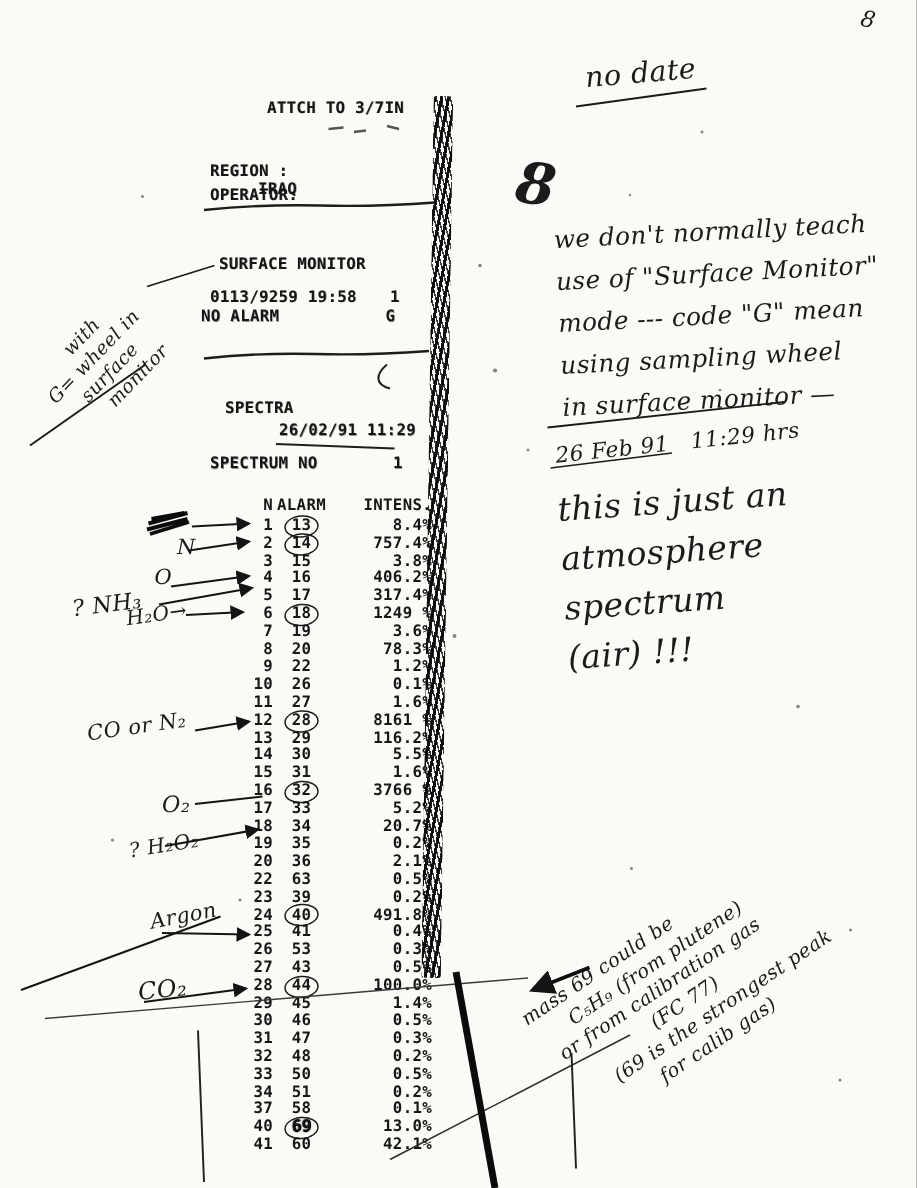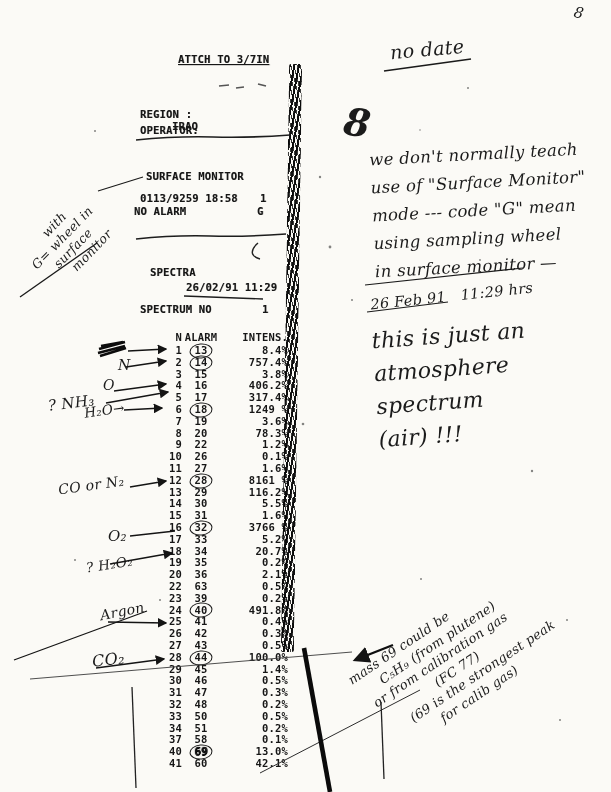--- a/index.html
+++ b/index.html
@@ -47,26 +47,26 @@
       repeating-linear-gradient(75deg, rgba(10,10,10,.8) 0 1px, rgba(0,0,0,0) 1px 3px);
     border-radius:2px;
   }
   svg.overlay{position:absolute; left:0; top:0; pointer-events:none;}
 </style>
 </head>
 <body>
 
 <div class="page">
 
-  <div class="print" style="left:178px; top:53px;text-decoration:underline;">ATTCH TO 3/7IN</div>
+  <div class="print" style="left:178px; top:66px;">ATTCH TO 3/7IN</div>
   <div class="print" style="left:140px; top:80px;margin-top:44px;">OPERATOR:</div>
   <div class="print" style="left:140px; top:108px;">REGION :</div>
   <div class="print" style="left:172px; top:120px;">IRAQ</div>
   <div class="print" style="left:146px; top:170px;">SURFACE MONITOR</div>
-  <div class="print" style="left:140px; top:192px;">0113/9259 18:58</div>
+  <div class="print" style="left:140px; top:192px;">0113/9259 19:58</div>
   <div class="print" style="left:260px; top:192px;">1</div>
   <div class="print" style="left:134px; top:205px;">NO ALARM</div>
   <div class="print" style="left:257px; top:205px;">G</div>
   <div class="print" style="left:150px; top:266px;">SPECTRA</div>
   <div class="print" style="left:186px; top:281px;">26/02/91 11:29</div>
   <div class="print" style="left:140px; top:303px;">SPECTRUM NO</div>
   <div class="print" style="left:262px; top:303px;">1</div>
 
   <div class="thead print" style="text-shadow:none;">
     <span class="cn">N</span>
@@ -165,21 +165,21 @@
     </div><div class="trow">
       <span class="cn">24</span>
       <span class="cm circled">40</span>
       <span class="ci">491.8%</span>
     </div><div class="trow">
       <span class="cn">25</span>
       <span class="cm">41</span>
       <span class="ci">0.4%</span>
     </div><div class="trow">
       <span class="cn">26</span>
-      <span class="cm">42</span>
+      <span class="cm">53</span>
       <span class="ci">0.3%</span>
     </div><div class="trow">
       <span class="cn">27</span>
       <span class="cm">43</span>
       <span class="ci">0.5%</span>
     </div><div class="trow">
       <span class="cn">28</span>
       <span class="cm circled">44</span>
       <span class="ci">100.0%</span>
     </div><div class="trow">

